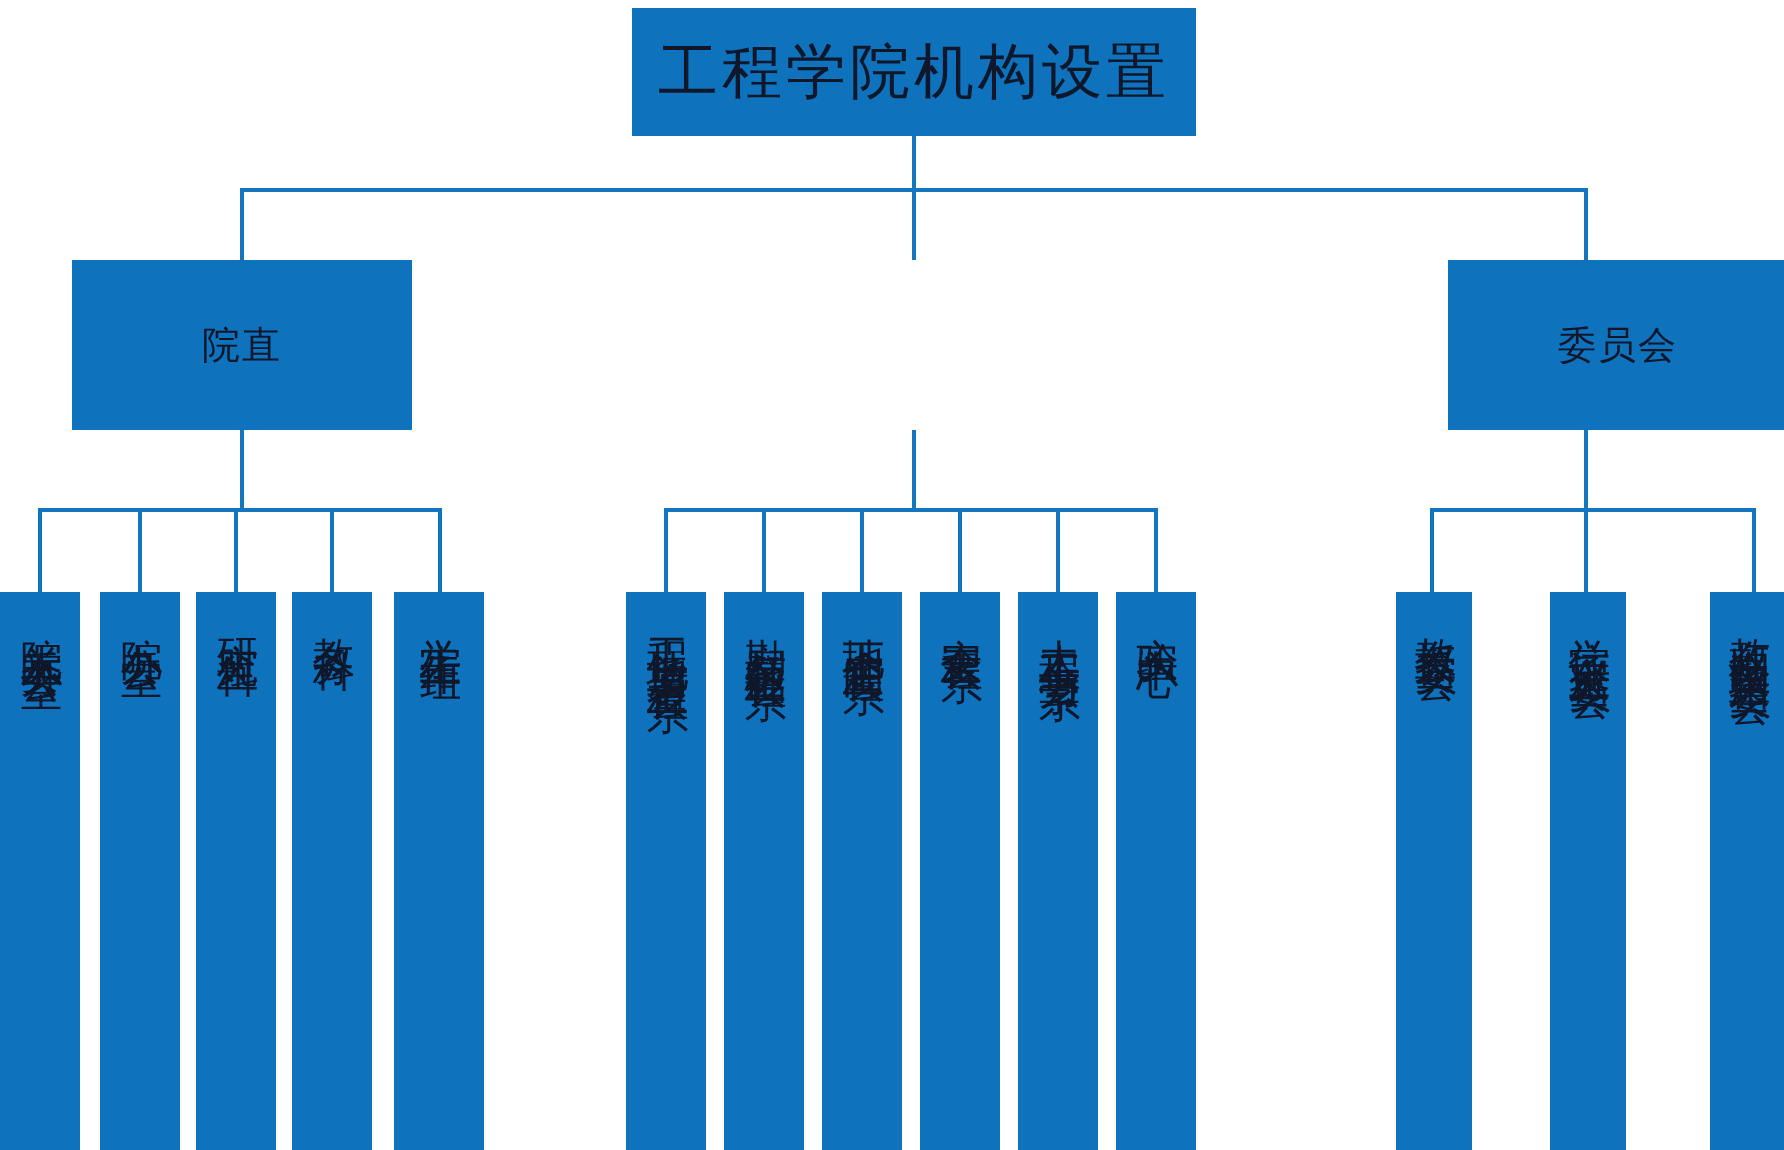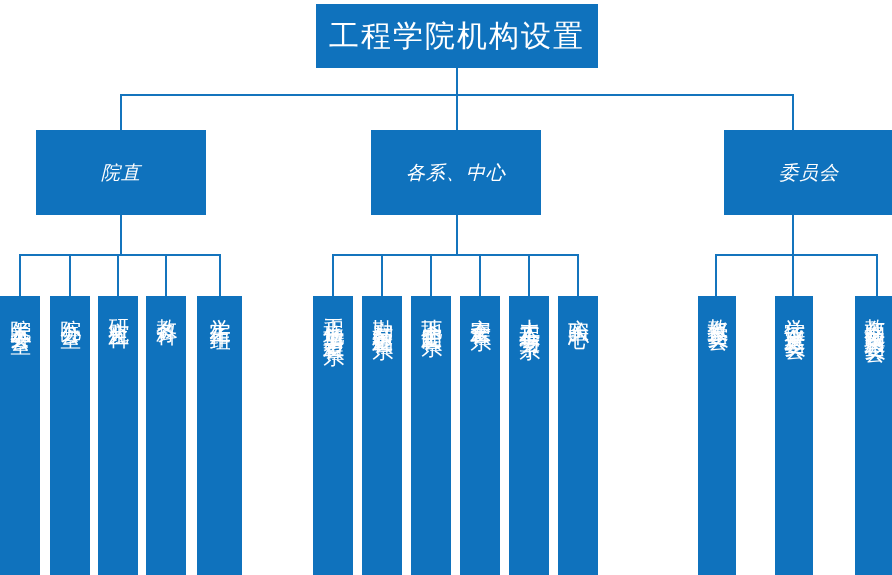--- a/index.html
+++ b/index.html
@@ -26,34 +26,33 @@
   .conn-h { height: 2px; }
 
   
   .node {
     position: absolute;
     background: #0f72bd;
     box-sizing: border-box;
     display: flex;
     align-items: center;
     justify-content: center;
-    color: #ffffff;
+    color: #0f172a;
     text-align: center;
   }
 
   .node-title {
     font-size: 30px;
     letter-spacing: 2px;
     font-weight: normal;
   }
 
   .node-l2 {
     font-size: 19px;
     letter-spacing: 1px;
-    font-style: italic;
   }
 
   
   .node-leaf {
     align-items: flex-start;
     justify-content: center;
     padding-top: 6px;
   }
   .node-leaf .vtext {
     writing-mode: vertical-rl;
@@ -78,23 +77,20 @@
   <div class="conn conn-h" style="left:120px; top:94px; width:674px; height:2px;"></div>
 
   <div class="conn conn-v" style="left:120px; top:94px; width:2px; height:36px;"></div>
   <div class="conn conn-v" style="left:456px; top:94px; width:2px; height:36px;"></div>
   <div class="conn conn-v" style="left:792px; top:94px; width:2px; height:36px;"></div>
 
   <div class="node node-l2" style="left:36px; top:130px; width:170px; height:85px;">
     <span>院直</span>
   </div>
 
-  <div class="node node-l2" style="left:371px; top:130px; width:170px; height:85px;">
-    <span>各系、中心</span>
-  </div>
 
   <div class="node node-l2" style="left:724px; top:130px; width:170px; height:85px;">
     <span>委员会</span>
   </div>
 
   <div class="conn conn-v" style="left:120px; top:215px; width:2px; height:39px;"></div>
   <div class="conn conn-h" style="left:19px; top:254px; width:202px; height:2px;"></div>
 
   <div class="conn conn-v" style="left:19px;  top:254px; width:2px; height:42px;"></div>
   <div class="conn conn-v" style="left:69px;  top:254px; width:2px; height:42px;"></div>

